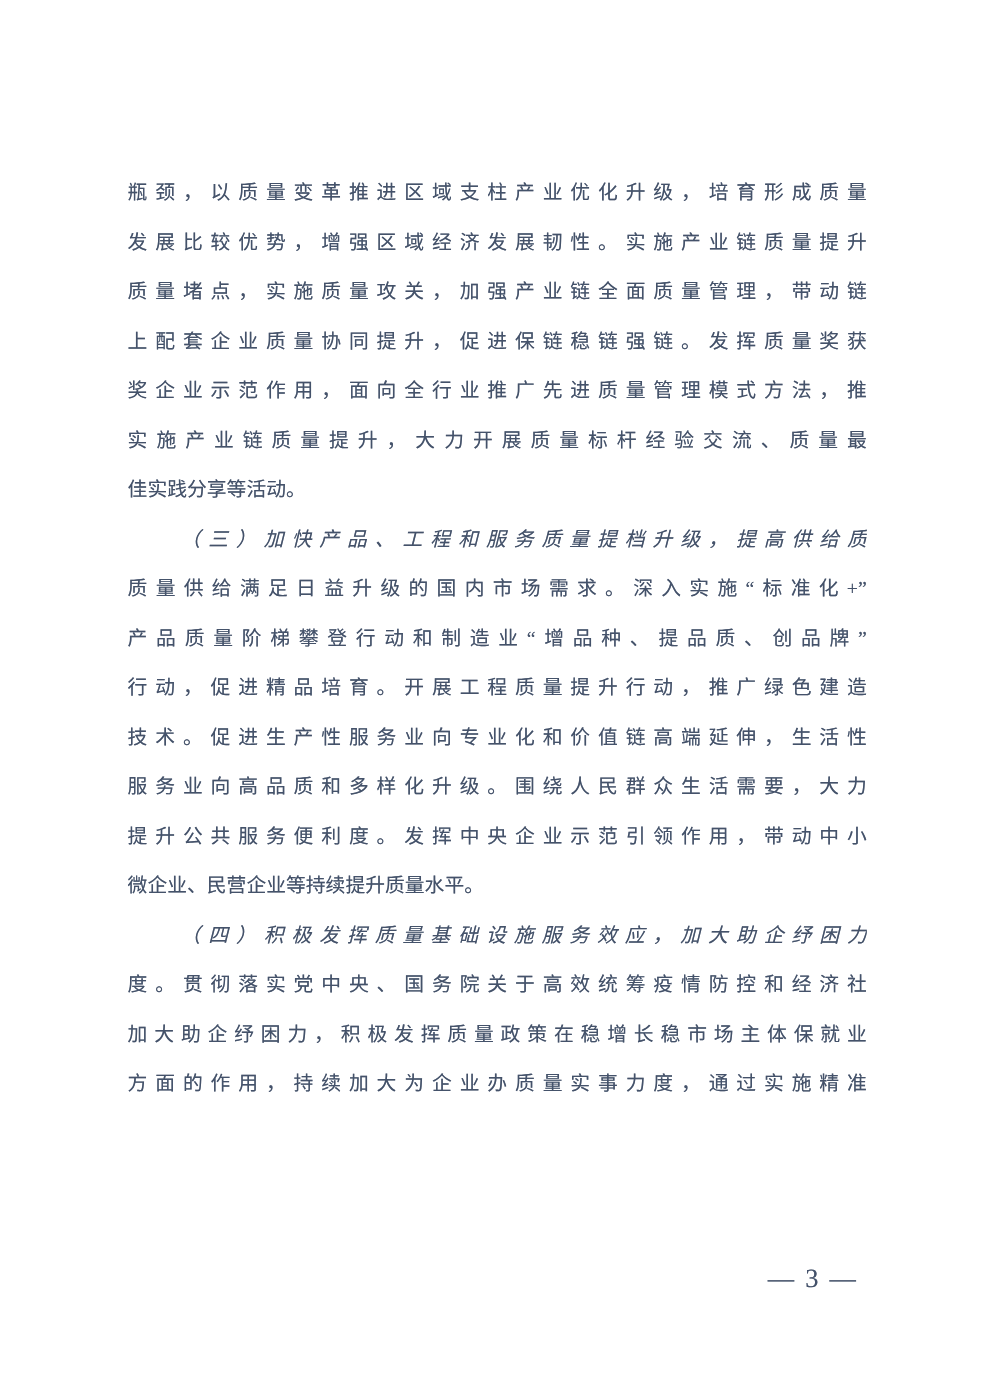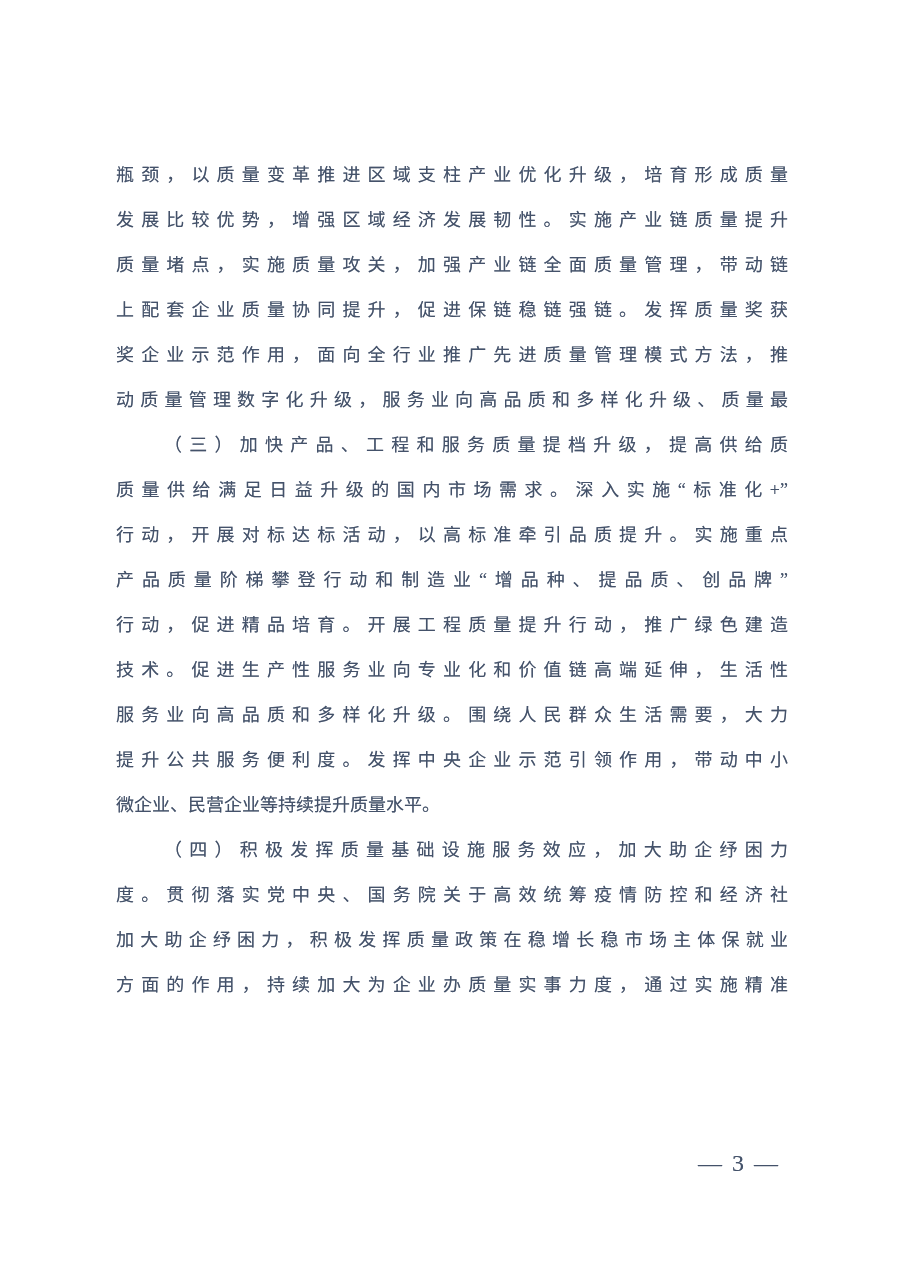--- a/index.html
+++ b/index.html
@@ -40,20 +40,21 @@
     color: var(--ink);
     text-align: justify;
     text-align-last: justify;
     text-justify: inter-ideograph;
     overflow: hidden;
     
     text-shadow: 0 0 0.5px rgba(68, 82, 106, 0.55);
   }
   .line.indent {
     text-indent: 48px;
+    font-style: italic;
   }
   .line.last {
     text-align-last: left;
   }
   .page-number {
     position: absolute;
     top: 1148px;
     right: 120px;
     height: 30px;
     line-height: 30px;
@@ -67,26 +68,26 @@
 <body>
 
 <div class="sheet">
   <div class="text-block" id="doc-body">
       <div class="paragraph">
         <div class="line">瓶颈，以质量变革推进区域支柱产业优化升级，培育形成质量</div>
         <div class="line">发展比较优势，增强区域经济发展韧性。实施产业链质量提升</div>
         <div class="line">质量堵点，实施质量攻关，加强产业链全面质量管理，带动链</div>
         <div class="line">上配套企业质量协同提升，促进保链稳链强链。发挥质量奖获</div>
         <div class="line">奖企业示范作用，面向全行业推广先进质量管理模式方法，推</div>
-        <div class="line">动质量管理数字化升级，服务业向高品质和多样化升级、质量最</div>
+        <div class="line">实施产业链质量提升，大力开展质量标杆经验交流、质量最</div>
+        <div class="line last">佳实践分享等活动。</div>
       </div>
       <div class="paragraph">
         <div class="line indent">（三）加快产品、工程和服务质量提档升级，提高供给质</div>
         <div class="line">质量供给满足日益升级的国内市场需求。深入实施“标准化+”</div>
-        <div class="line">行动，开展对标达标活动，以高标准牵引品质提升。实施重点</div>
         <div class="line">产品质量阶梯攀登行动和制造业“增品种、提品质、创品牌”</div>
         <div class="line">行动，促进精品培育。开展工程质量提升行动，推广绿色建造</div>
         <div class="line">技术。促进生产性服务业向专业化和价值链高端延伸，生活性</div>
         <div class="line">服务业向高品质和多样化升级。围绕人民群众生活需要，大力</div>
         <div class="line">提升公共服务便利度。发挥中央企业示范引领作用，带动中小</div>
         <div class="line last">微企业、民营企业等持续提升质量水平。</div>
       </div>
       <div class="paragraph">
         <div class="line indent">（四）积极发挥质量基础设施服务效应，加大助企纾困力</div>
         <div class="line">度。贯彻落实党中央、国务院关于高效统筹疫情防控和经济社</div>

